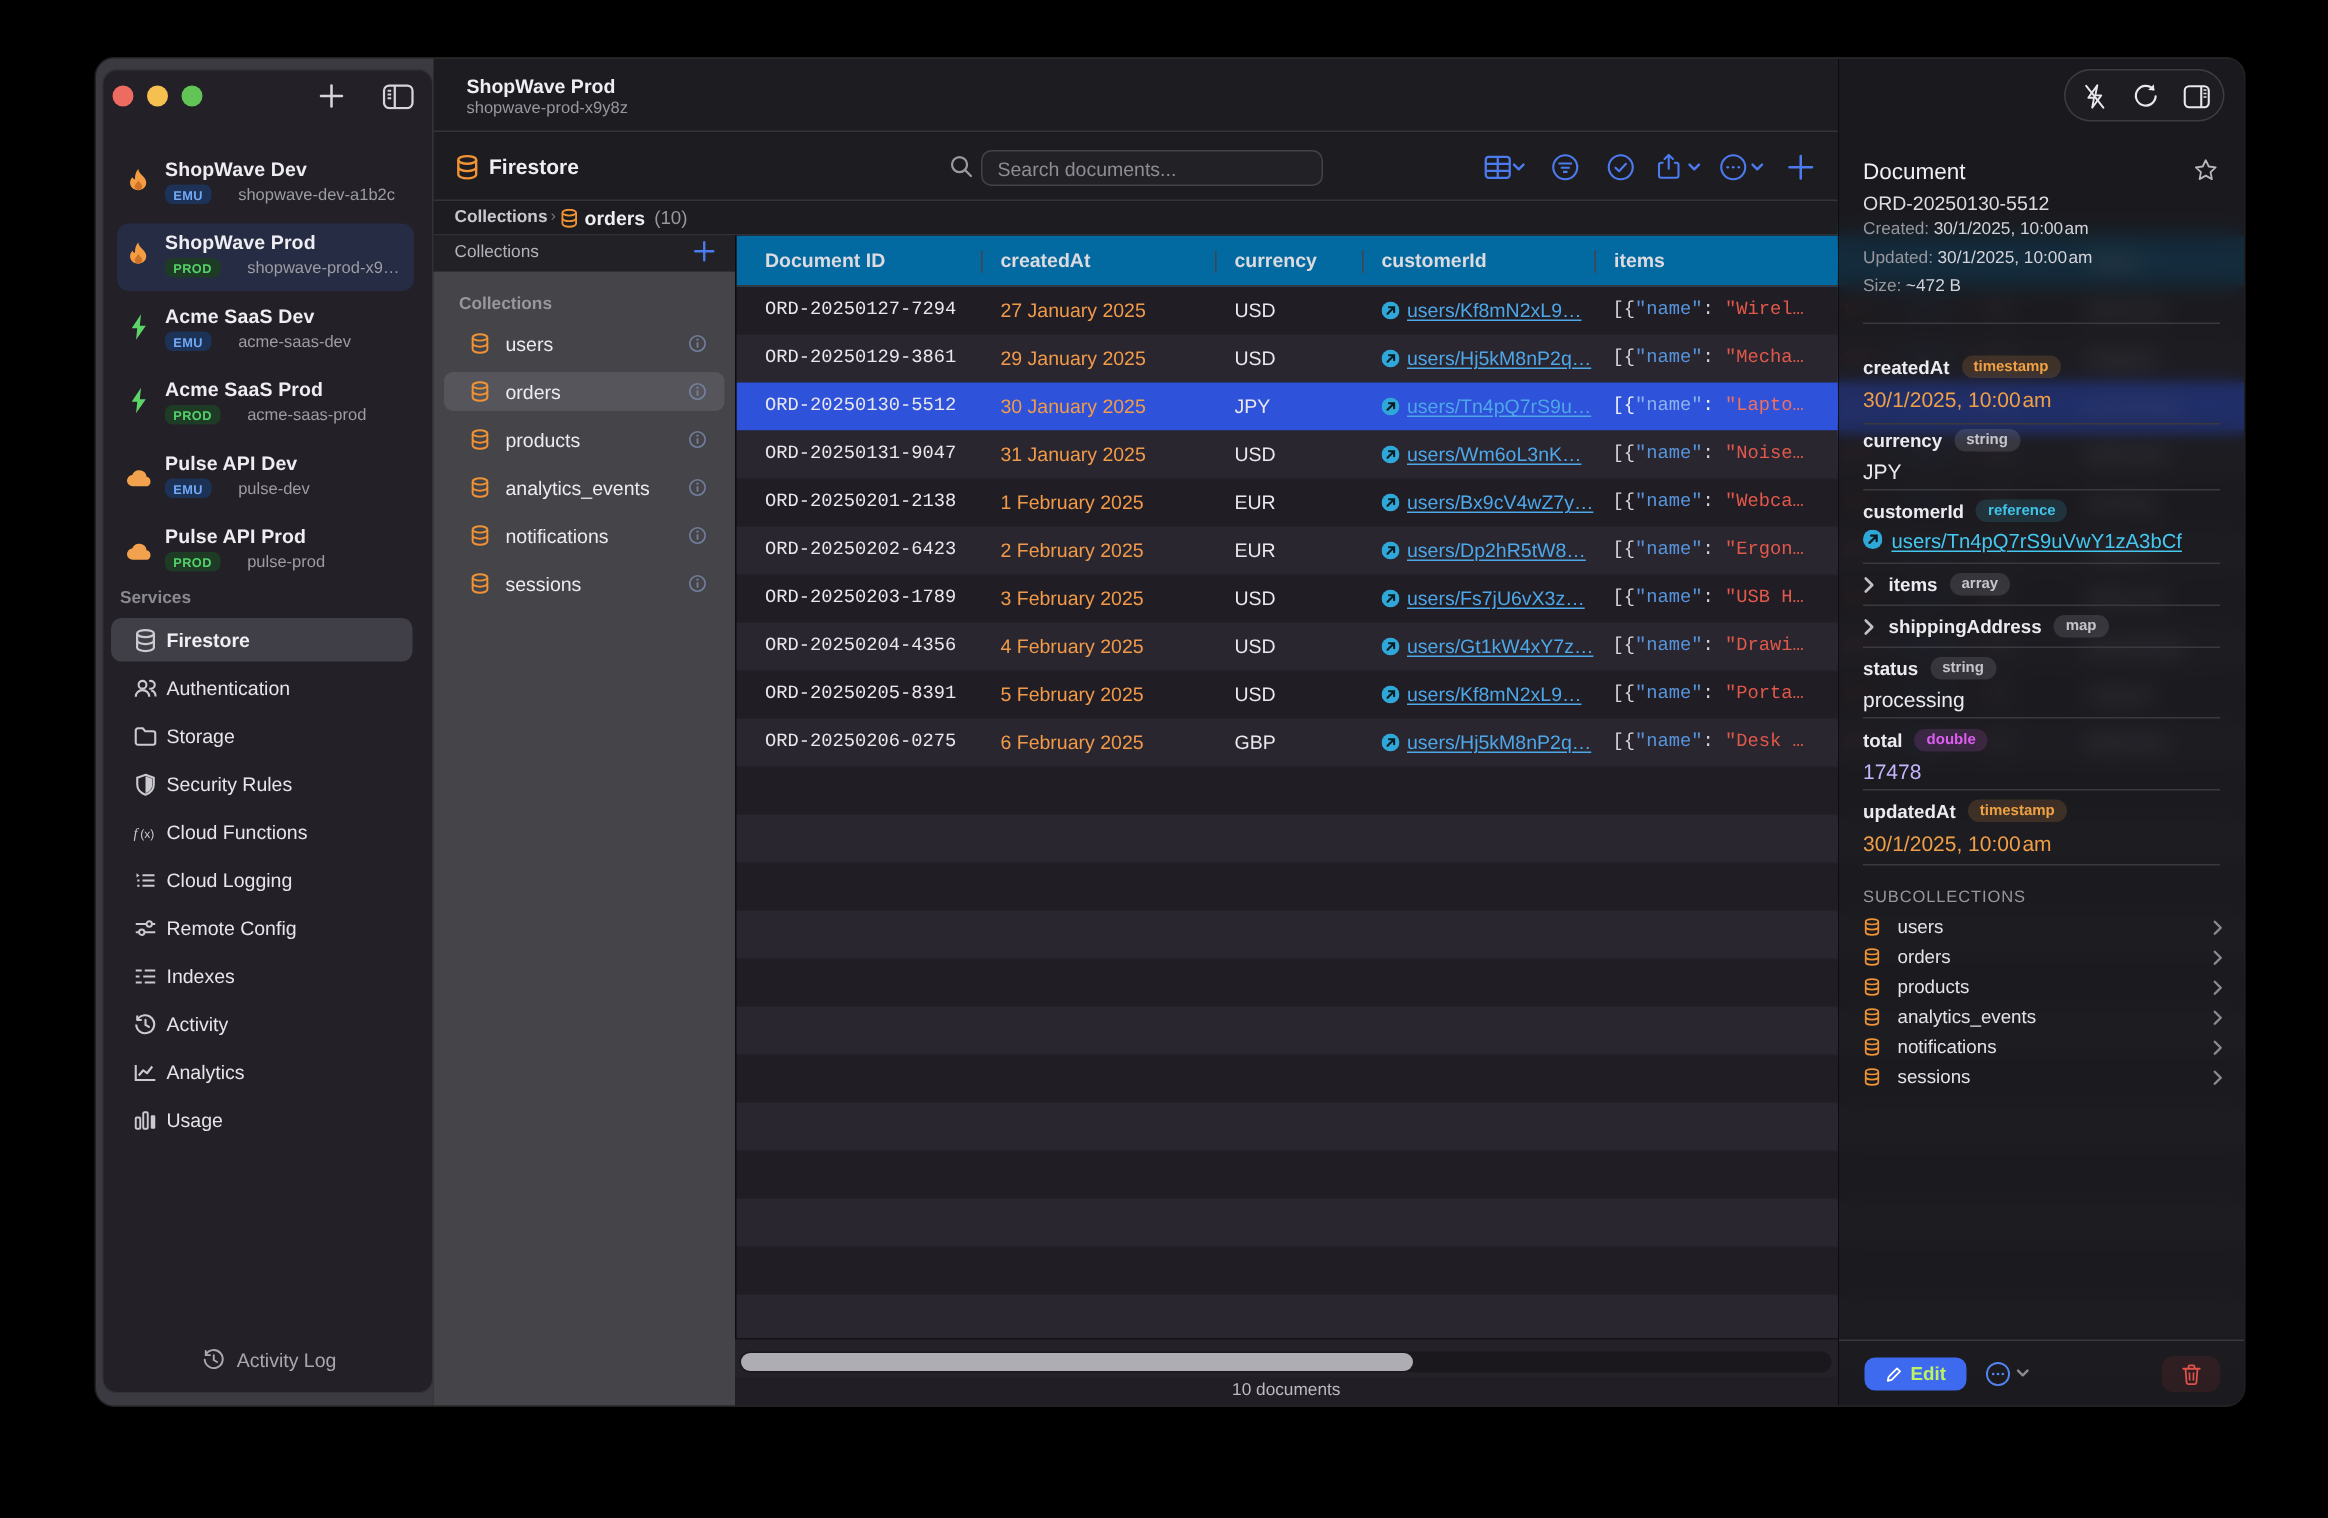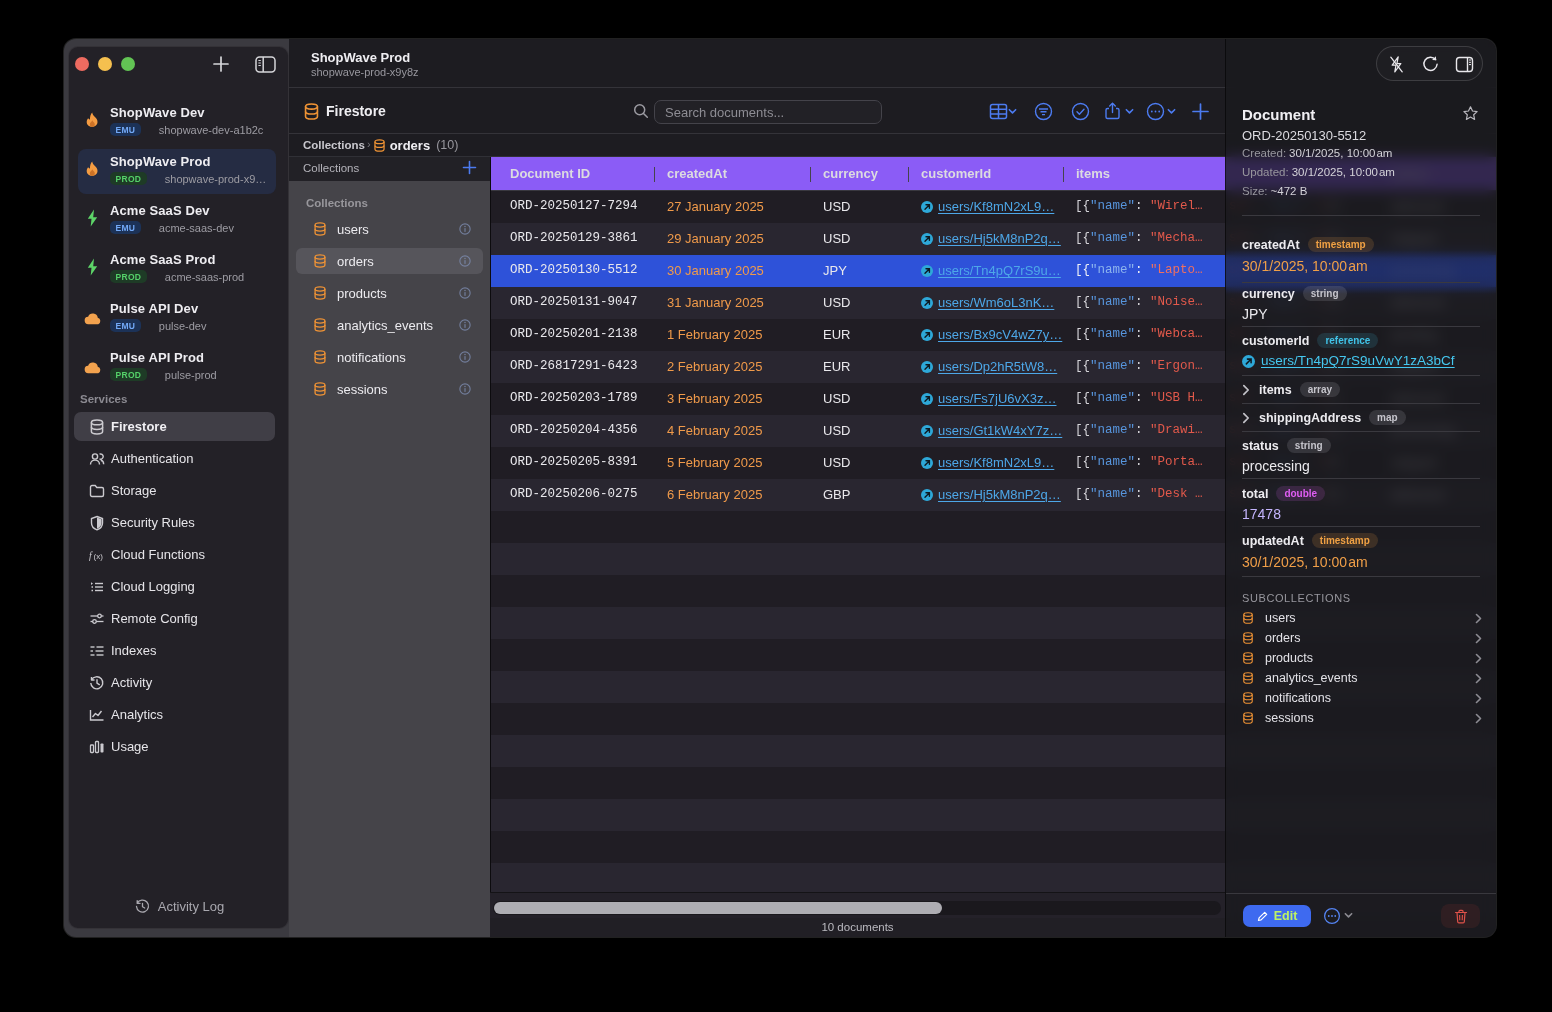--- a/index.html
+++ b/index.html
@@ -63,21 +63,21 @@
 .colhead .p { position:absolute; right:13px; top:3px; width:15px; height:15px; color:#4c7bf0; }
 .colpanel { position:absolute; left:0; top:142px; width:201px; bottom:0; background:#454449; }
 .colpanel .clabel { position:absolute; left:17px; top:16px; font-size:11.5px; font-weight:700; color:#98979c; }
 .citem { position:absolute; left:7px; width:187px; height:26px; border-radius:6px; display:flex; align-items:center; }
 .citem.sel { background:#56555b; }
 .citem .dbi { width:14px; height:14px; margin-left:17px; flex:none; }
 .citem .ct { margin-left:10px; font-size:13px; color:#ecebef; }
 .citem .info { position:absolute; right:12px; width:12px; height:12px; color:#7d8cb0; opacity:0.8; }
 
 .table { position:absolute; left:201px; top:118px; right:0; bottom:0; background:#201d24; border-left:1px solid #0c0b0e; overflow:hidden; }
-.thead { position:absolute; left:0; top:0; right:0; height:34px; background:#8b5cf6; border-bottom:1px solid #39383f; }
+.thead { position:absolute; left:0; top:0; right:0; height:34px; background:#0369a1; border-bottom:1px solid #39383f; }
 .th { position:absolute; top:9px; font-size:13px; font-weight:700; color:#dcdbe0; }
 .th-sep { position:absolute; top:10px; width:1px; height:15px; background:#45444b; }
 .row { position:absolute; left:0; right:0; height:32px; }
 .row.alt { background:#292630; }
 .row.sel { background:#2e52d9; }
 .cell { position:absolute; top:8px; font-size:13px; white-space:nowrap; }
 .c-id { left:19px; font-family:"Liberation Mono", monospace; font-size:12.5px; color:#e9e8ec; }
 .c-date { left:176px; color:#f09a4a; }
 .c-cur { left:332px; color:#e9e8ec;text-align:center; }
 .c-cust { left:430px; color:#4da7e8; }
@@ -92,37 +92,37 @@
 
 .scrollstrip { position:absolute; left:201px; right:0; bottom:19px; height:26px; background:#242129; border-top:1px solid #141316; }
 .scrolltrack { position:absolute; left:3px; top:8px; width:728px; height:14px; background:#1a181d; border-radius:7px; }
 .scrollthumb { position:absolute; left:1px; top:1px; width:448px; height:12px; background:#aeadb3; border-radius:6px; }
 .footer { position:absolute; left:201px; right:0; bottom:0; height:19px; background:#211f25; }
 .footer .ft { position:absolute; left:0; width:735px; text-align:center; top:3px; font-size:11.5px; color:#bbbac0; }
 
 .rpanel { position:absolute; left:1161px; top:0; bottom:0; right:0; background:rgba(26,25,30,0.78); -webkit-backdrop-filter:blur(7px) saturate(115%); backdrop-filter:blur(7px) saturate(115%); border-left:1px solid rgba(0,0,0,0.55); }
 .pill { position:absolute; right:13px; top:7px; width:107px; height:35px; border:1px solid rgba(255,255,255,0.14); border-radius:18px; background:rgba(255,255,255,0.02); }
 .pill .pi { position:absolute; top:8px; width:19px; height:19px; color:#e9e8ec; }
-.doc-title { position:absolute; left:16px; top:67px; font-size:15px; font-weight:700; color:#f0eff3; }
+.doc-title { position:absolute; left:16px; top:67px; font-size:15px; font-weight:400; color:#f0eff3; }
 .star { position:absolute; right:17px; top:66px; width:17px; height:17px; color:#b9b8be; }
 .doc-id { position:absolute; left:16px; top:89px; font-size:13px; color:#dcdbe0; }
 .meta { position:absolute; left:16px; font-size:11.5px; color:#98979e; }
 .meta b { color:#d4d3d9; font-weight:400; margin-left:3px; }
 .pdiv { position:absolute; left:16px; right:16px; height:1px; background:#3a393f; }
 .frow-label { position:absolute; left:16px; display:flex; align-items:center; gap:8px; }
 .fname { font-size:12.5px; font-weight:700; color:#ecebef; }
 .fbadge { font-size:10px; font-weight:700; padding:2px 8px; border-radius:8px; }
 .b-ts { color:#f0a144; background:rgba(240,161,68,0.16); }
 .b-str { color:#c6c5cc; background:rgba(190,190,200,0.16); }
 .b-ref { color:#41c3e8; background:rgba(65,195,232,0.14); }
 .b-dbl { color:#df5ef2; background:rgba(223,94,242,0.15); }
 .fval { position:absolute; left:16px; font-size:14px; color:#ecebef; }
 .fval.orange { color:#f09f48; }
 .fval.purple { color:#c4b5fd; }
-.fval.link { color:#45c8f0; display:flex; align-items:flex-end; gap:6px; font-size:13.5px; }
+.fval.link { color:#45c8f0; display:flex; align-items:flex-start; gap:6px; font-size:13.5px; }
 .fval.link u { text-decoration:underline; text-underline-offset:2px; }
 .fchev { width:8px; height:12px; color:#c2c1c7; margin-right:1px; }
 .subhead { position:absolute; left:16px; font-size:11px; color:#98979e; letter-spacing:0.6px; }
 .subitem { position:absolute; left:16px; right:12px; height:20px; display:flex; align-items:center; }
 .subitem .dbi { width:12px; height:12px; flex:none; }
 .subitem .st { margin-left:11px; font-size:12.5px; color:#e4e3e8; }
 .subitem .sc { margin-left:auto; width:11px; height:11px; color:#8b8a91; }
 .pfoot { position:absolute; left:0; right:0; bottom:0; height:44px; border-top:1px solid #39383e; }
 .editbtn { position:absolute; left:17px; top:11px; width:68px; height:22px; background:#3e6af0; border-radius:7px; display:flex; align-items:center; justify-content:center; gap:6px; color:#bef264; font-size:12.5px; font-weight:600; }
 .morebtn { position:absolute; left:97px; top:13px; width:18px; height:18px; color:#5584f2; }
@@ -562,21 +562,21 @@
                   <use href="#refarrow"></use>
                 </svg>
                 <u>users/Bx9cV4wZ7y…</u>
               </span></div>
    <div class="cell c-items"><span class="j-b">[{</span><span class="j-k">"name"</span><span class="j-b">:</span> <span class="j-v">"Webca…</span></div>
    <div class="cell c-ghost"><span class="j-v">se"</span><span class="j-b">,</span> <span class="j-k">"qty"</span><span class="j-b">:</span> <span class="j-v">2</span><span class="j-b">}]</span></div>
    <div class="cell c-status">pending</div>
 
   </div>
           <div class="row alt" style="top:194px">
-   <div class="cell c-id">ORD-26817291-6423</div>
+   <div class="cell c-id">ORD-20250202-6423</div>
    <div class="cell c-date">2 February 2025</div>
    <div class="cell c-cur">EUR</div>
    <div class="cell c-cust"><span class="custlink">
                 <svg class="ref-ico" viewBox="0 0 12 12">
                   <use href="#refarrow"></use>
                 </svg>
                 <u>users/Dp2hR5tW8…</u>
               </span></div>
    <div class="cell c-items"><span class="j-b">[{</span><span class="j-k">"name"</span><span class="j-b">:</span> <span class="j-v">"Ergon…</span></div>
    <div class="cell c-ghost"><span class="j-v">se"</span><span class="j-b">,</span> <span class="j-k">"qty"</span><span class="j-b">:</span> <span class="j-v">2</span><span class="j-b">}]</span></div>

